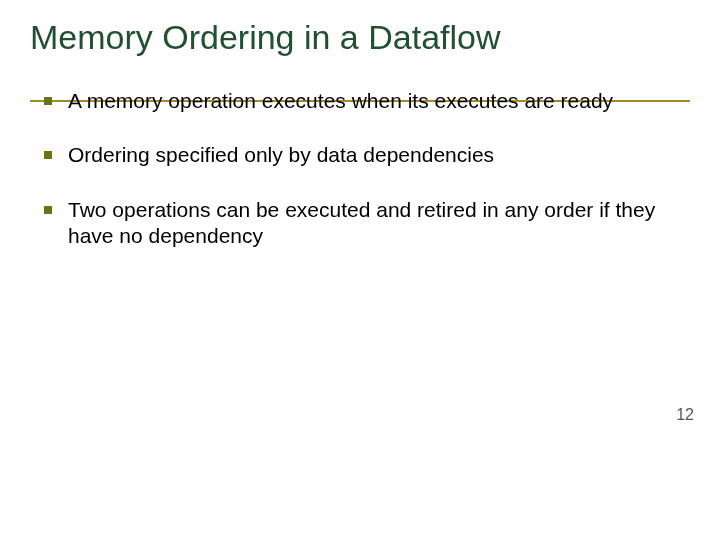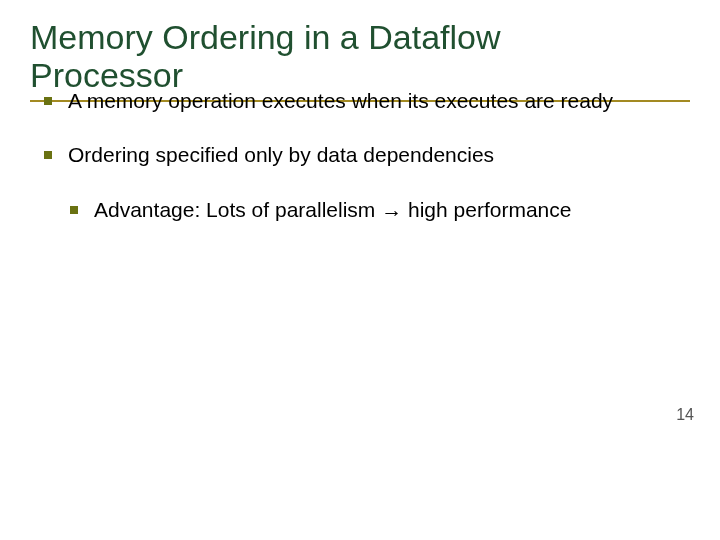--- a/index.html
+++ b/index.html
@@ -87,36 +87,35 @@
     color: #555;
   }
 </style>
 </head>
 <body>
 
 <div class="slide">
 
   <div class="title">
     <span>Memory Ordering in a Dataflow</span><br>
-    <span>Processor</span>
   </div>
 
   <hr class="title-rule">
 
   <ul class="bullets">
     <li>
       <span>A memory operation executes when its executes are ready</span>
     </li>
     <li>
       <span>Ordering specified only by data dependencies</span>
     </li>
+    <li>
+      <span>Two operations can be executed and retired in any order if they have no dependency</span>
+    </li>
     <li class="group">
-      <div class="subitem">
-        <span>Advantage: Lots of parallelism → high performance</span>
-      </div>
     </li>
   </ul>
 
   <div class="page-num">
-    <span>14</span>
+    <span>12</span>
   </div>
 
 </div>
 
 </body></html>

